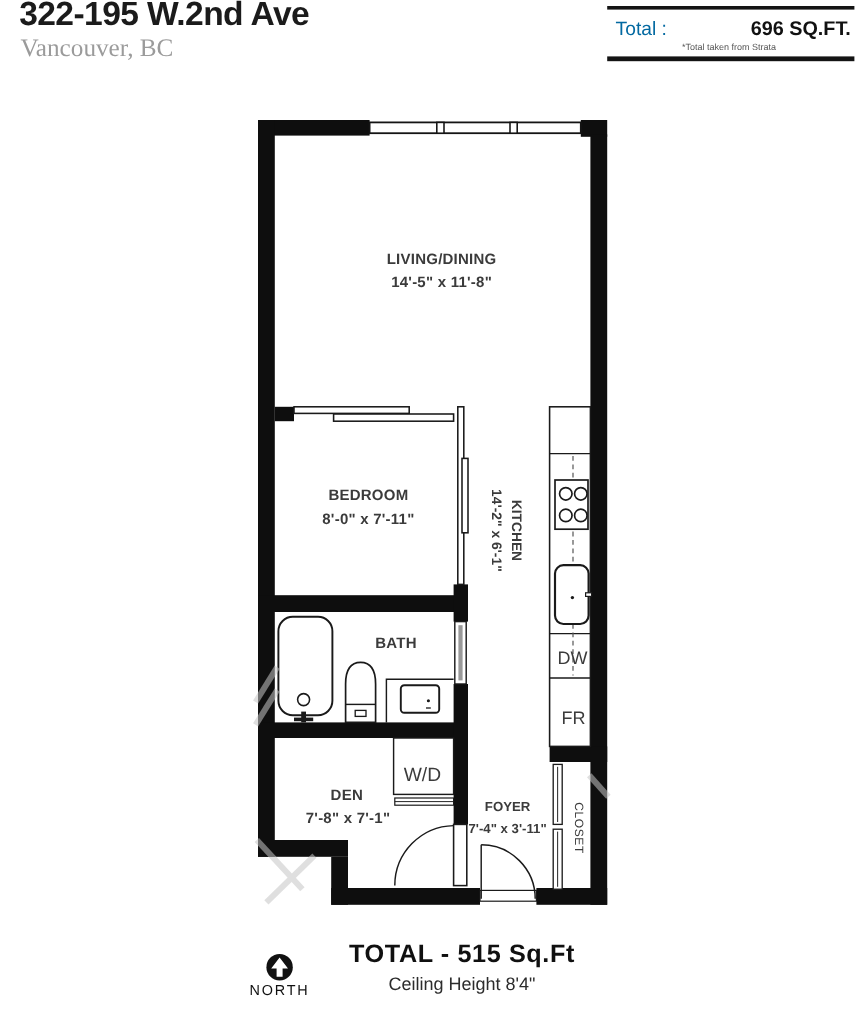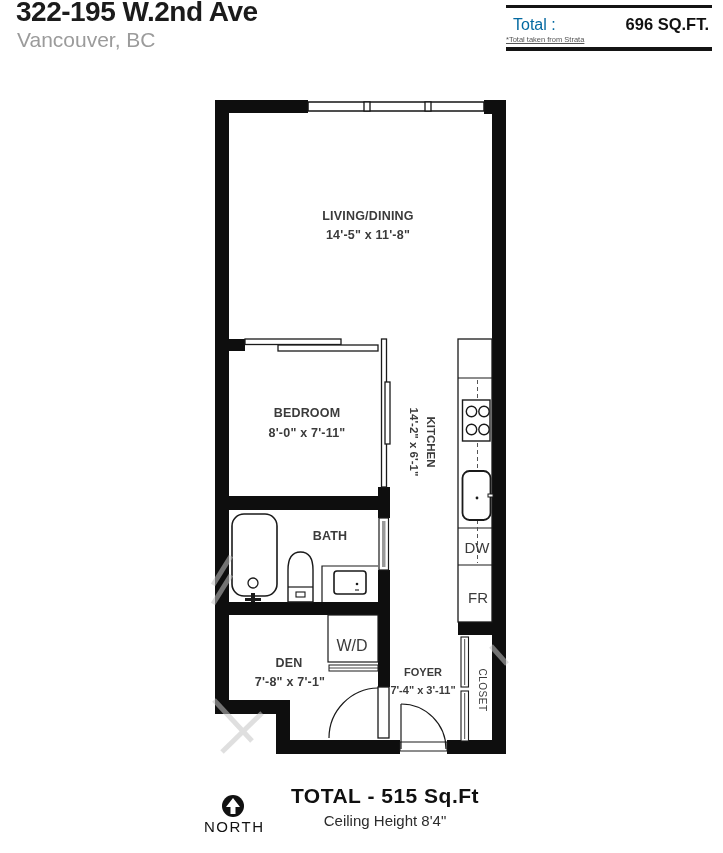--- a/index.html
+++ b/index.html
@@ -1,36 +1,36 @@
 <!DOCTYPE html>
 <html><head>
 <meta charset="utf-8">
 <style>
   html,body{margin:0;padding:0;background:#fff;}
   .page{position:relative;width:723px;height:853px;background:#ffffff;overflow:hidden;
         font-family:"Liberation Sans",sans-serif;color:#1c1c1c;}
   
   .addr{position:absolute;left:16px;top:-4px;font-size:28px;font-weight:700;letter-spacing:-0.5px;color:#1b1b1b;}
-  .city{position:absolute;left:17px;top:28px;font-size:21px;font-weight:400;color:#9b9b9b;}
+  .city{position:absolute;left:17px;top:28px;font-size:21px;font-weight:400;color:#9b9b9b;font-family:Liberation Serif, serif;}
   .total-box{position:absolute;left:506px;top:5px;width:206px;border-top:3px solid #141414;border-bottom:4px solid #141414;padding:7px 0 3px 0;}
   .total-row{display:flex;justify-content:space-between;align-items:baseline;padding:0 3px 0 7px;}
   .total-label{font-size:16px;color:#0369a1;}
   .total-value{font-size:16.5px;font-weight:700;color:#111;}
-  .total-note{text-align:left;font-size:7.5px;color:#555;padding-right:3px;margin-top:1px;text-decoration:underline;}
+  .total-note{text-align:center;font-size:7.5px;color:#555;padding-right:3px;margin-top:1px;}
   
   .plan{position:absolute;left:0;top:0;width:723px;height:853px;}
   .plan text{font-family:"Liberation Sans",sans-serif;fill:#3b3b3b;}
   .room-name,.room-dim{font-size:12.5px;font-weight:700;letter-spacing:0.2px;}
   .small-name{font-size:11px;font-weight:700;}
   .appl{font-size:15px;font-weight:400;fill:#2e2e2e;}
   .wd{font-size:16px;font-weight:400;fill:#2e2e2e;}
   .closet-t{font-size:10px;font-weight:400;fill:#444;letter-spacing:0.5px;}
   .kit{font-size:11.5px;font-weight:700;}
   
-  .north-label{position:absolute;left:204px;top:818px;width:58px;text-align:center;font-size:15px;letter-spacing:1.5px;color:#111;}
+  .north-label{position:absolute;left:204px;top:818px;width:58px;text-align:center;font-size:12px;letter-spacing:1.5px;color:#111;}
   .foot-total{position:absolute;left:180px;top:784px;width:410px;text-align:center;font-size:21px;font-weight:700;color:#101010;letter-spacing:0.5px;}
   .foot-ceiling{position:absolute;left:180px;top:812px;width:410px;text-align:center;font-size:15px;color:#2c2c2c;}
 </style>
 </head>
 <body>
 
 <div class="page">
 
   <div class="addr">322-195 W.2nd Ave</div>
   <div class="city">Vancouver, BC</div>

